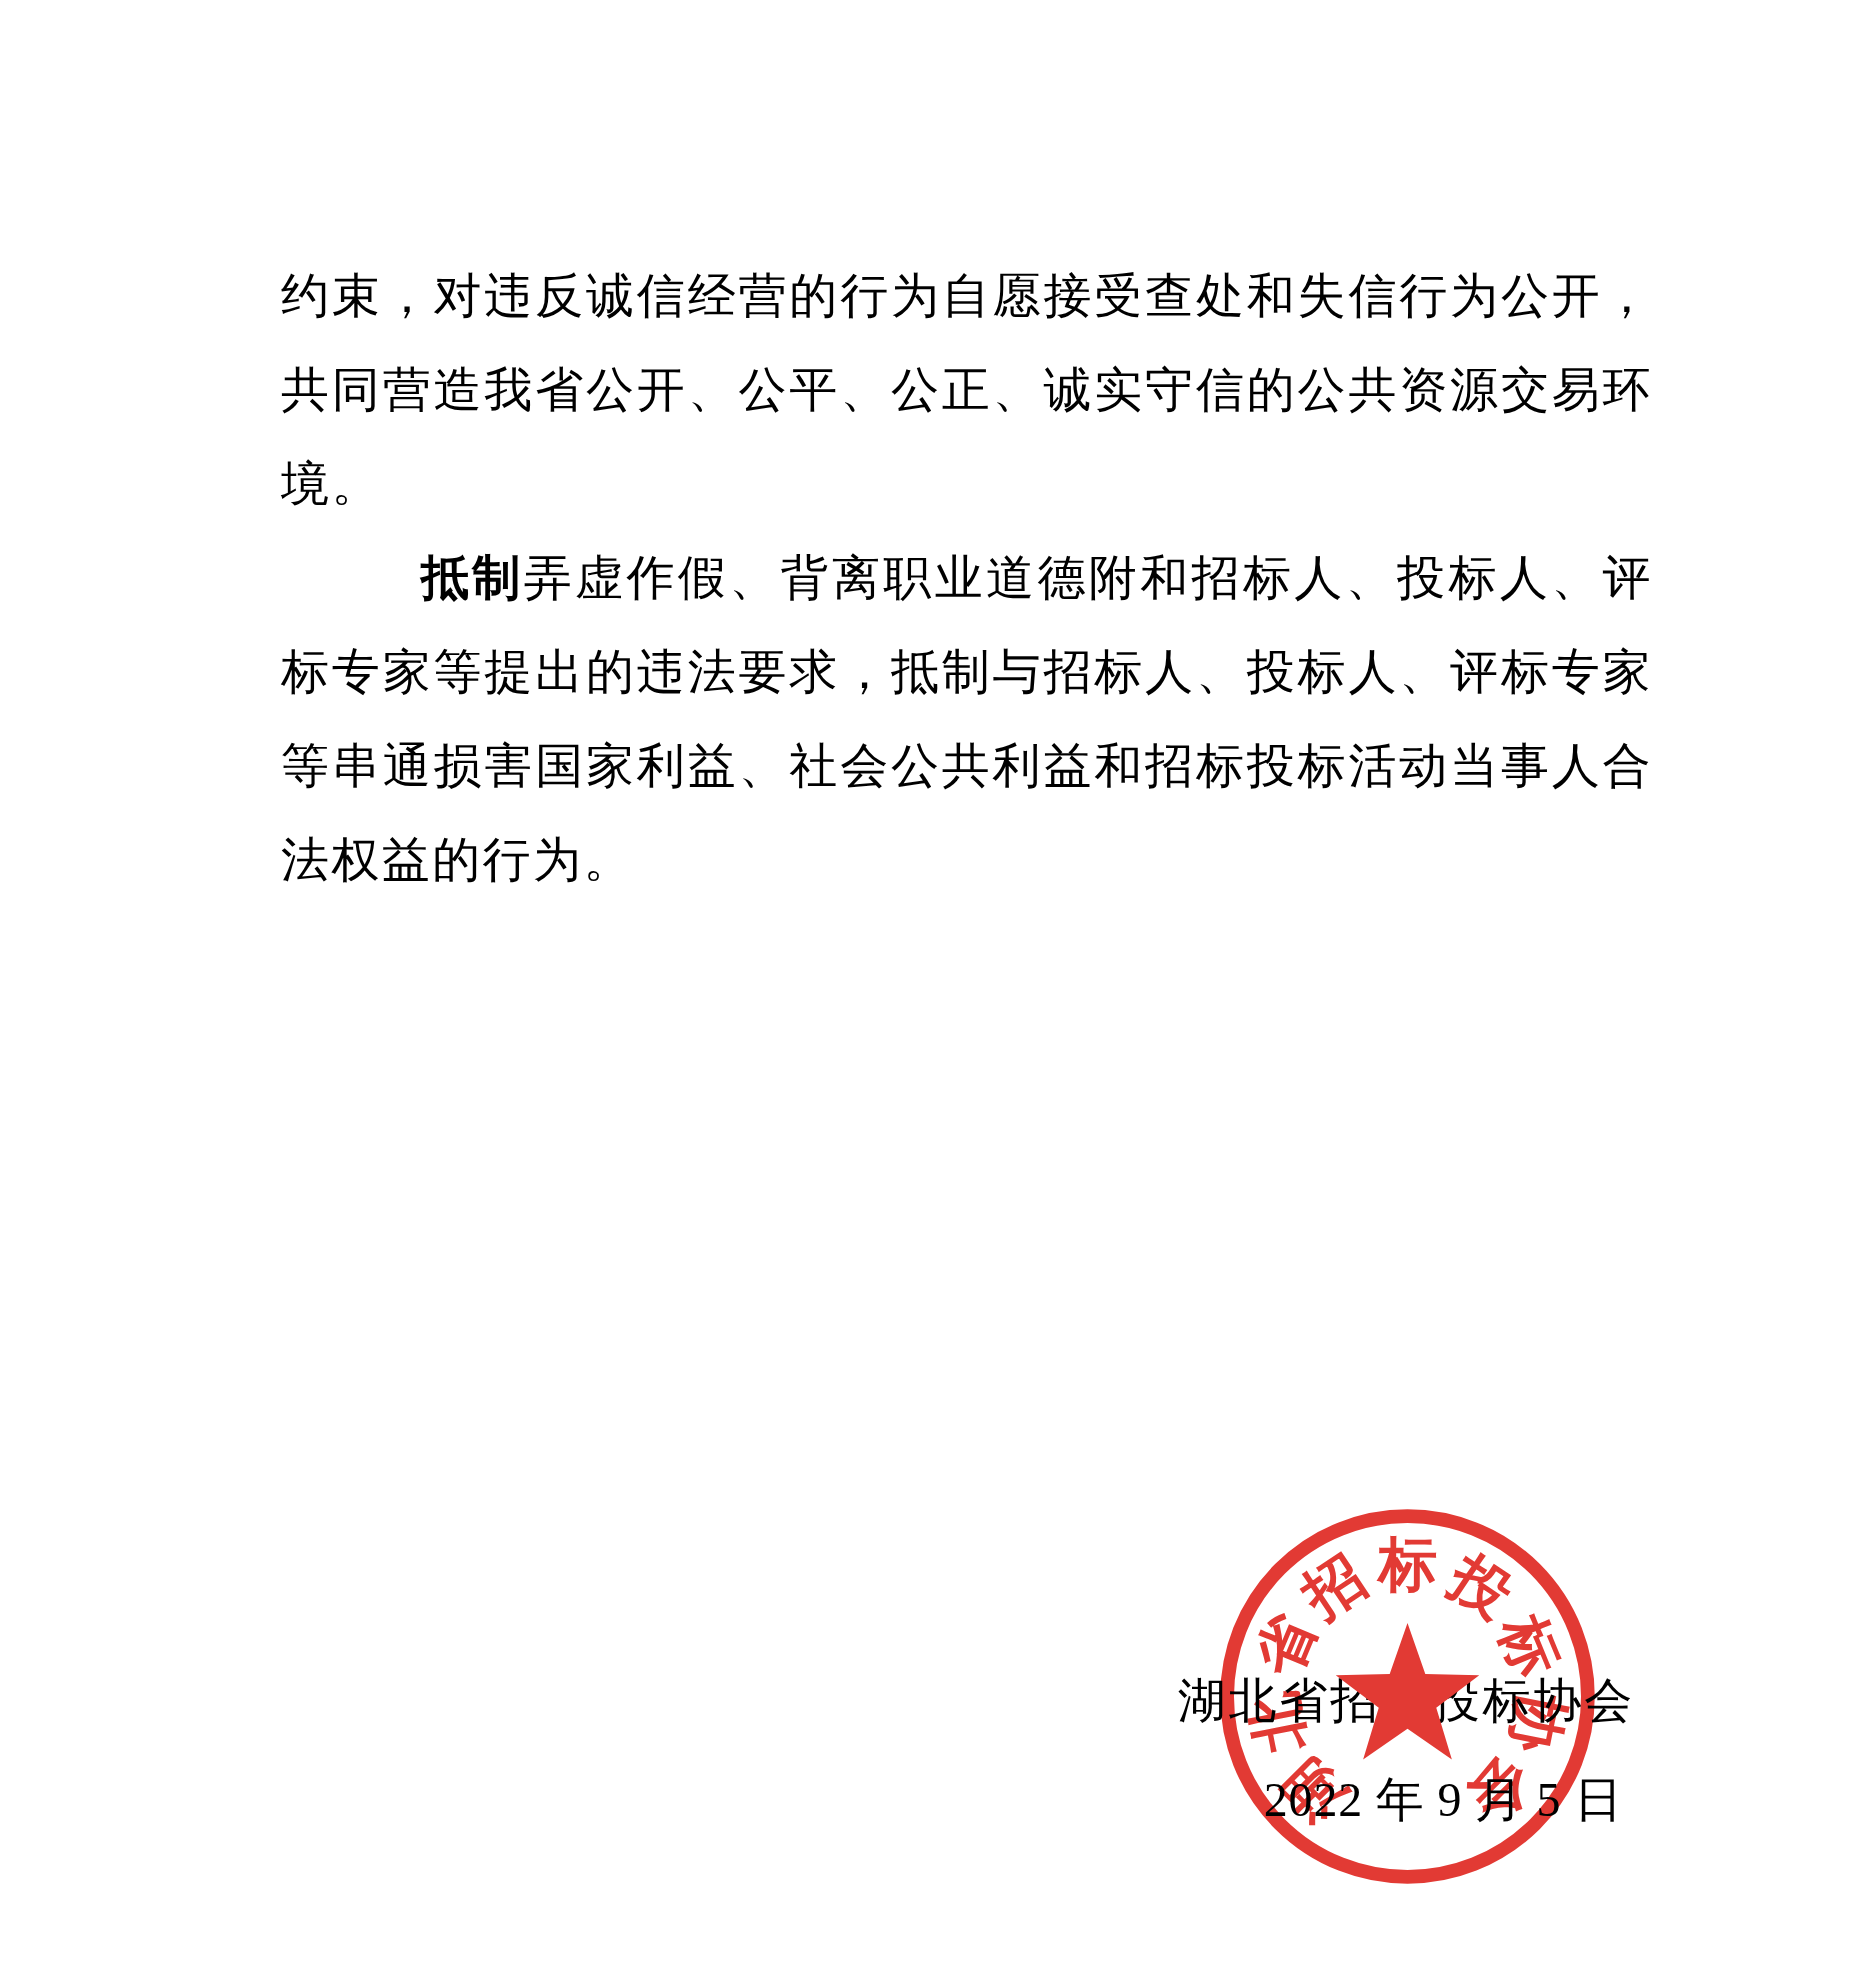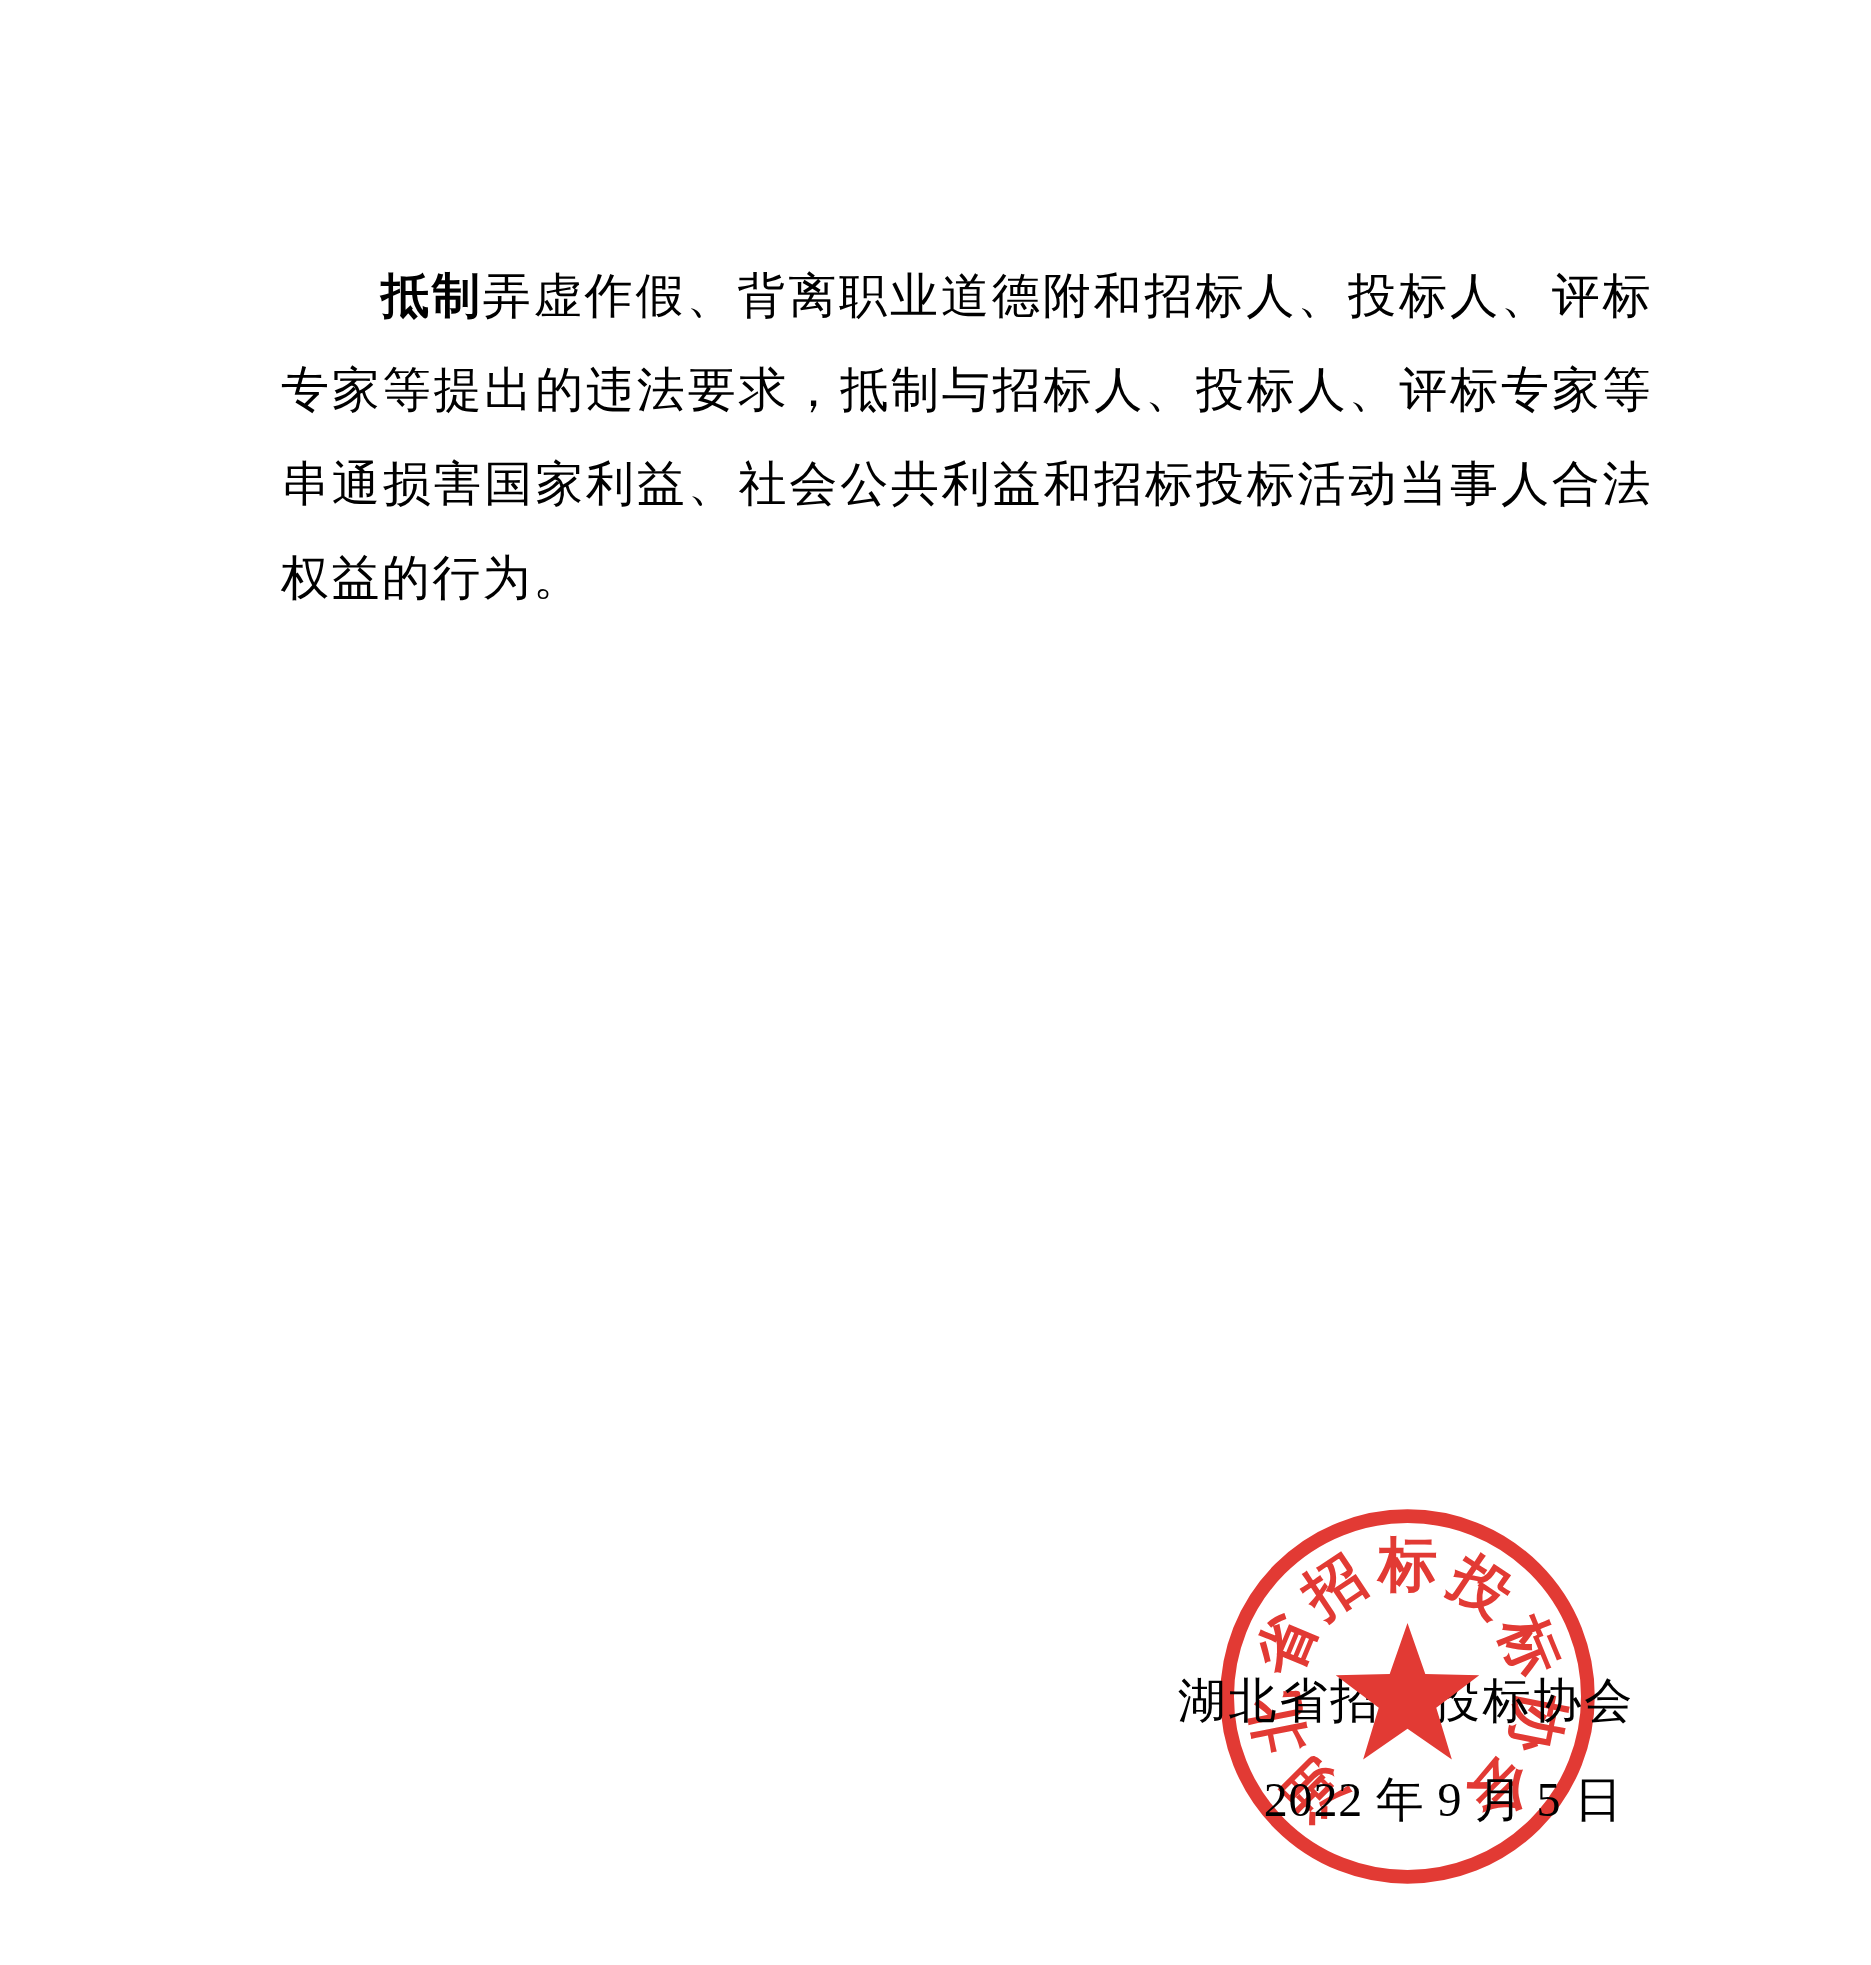--- a/index.html
+++ b/index.html
@@ -8,21 +8,21 @@
     font-family:"Liberation Serif","DejaVu Serif",serif;color:#000;
     overflow:hidden;
   }
   .text-block{
     position:absolute;left:281px;top:249px;width:1372px;
     font-size:48px;line-height:94px;letter-spacing:2.4px;
     text-align:justify;text-justify:inter-character;
   }
   .para{margin:0;padding:0;}
   .para.indent{text-indent:100px;}
-  .lead-strong{font-weight:bold;}
+  .lead-strong{font-weight:bold;margin-left:40px;}
   .sig-org{
     position:absolute;top:1654px;right:237px;
     font-size:48px;line-height:94px;letter-spacing:2.8px;
     white-space:nowrap;
   }
   .sig-date{
     position:absolute;top:1753px;right:249px;
     font-size:48px;line-height:94px;letter-spacing:0.8px;
     white-space:nowrap;
   }
@@ -32,20 +32,21 @@
   .seal-ring-svg{mix-blend-mode:multiply;}
   .seal-text{
     font-family:"Liberation Serif","DejaVu Serif",serif;
     font-weight:bold;font-size:150px;letter-spacing:0;
   }
 </style>
 </head>
 <body>
 
 <div class="text-block">
+  <p class="para"><span>约束，对违反诚信经营的行为自愿接受查处和失信行为公开，共同营造我省公开、公平、公正、诚实守信的公共资源交易环境。</span></p>
   <p class="para indent"><span class="lead-strong">抵制</span><span>弄虚作假、背离职业道德附和招标人、投标人、评标专家等提出的违法要求，抵制与招标人、投标人、评标专家等串通损害国家利益、社会公共利益和招标投标活动当事人合法权益的行为。</span></p>
 </div>
 
 <div class="sig-org">湖北省招标投标协会</div>
 <div class="sig-date">2022 年 9 月 5 日</div>
 
 <svg class="seal-svg seal-ring-svg" viewBox="0 0 1000 1000" aria-hidden="true">
   <circle cx="500" cy="500" r="459" fill="none" stroke-width="35" stroke="#e23a34"></circle>
   <defs>
     <path id="sealArc" d="M 357.5 746.8 A 285 285 0 1 1 642.5 746.8" fill="none"></path>

